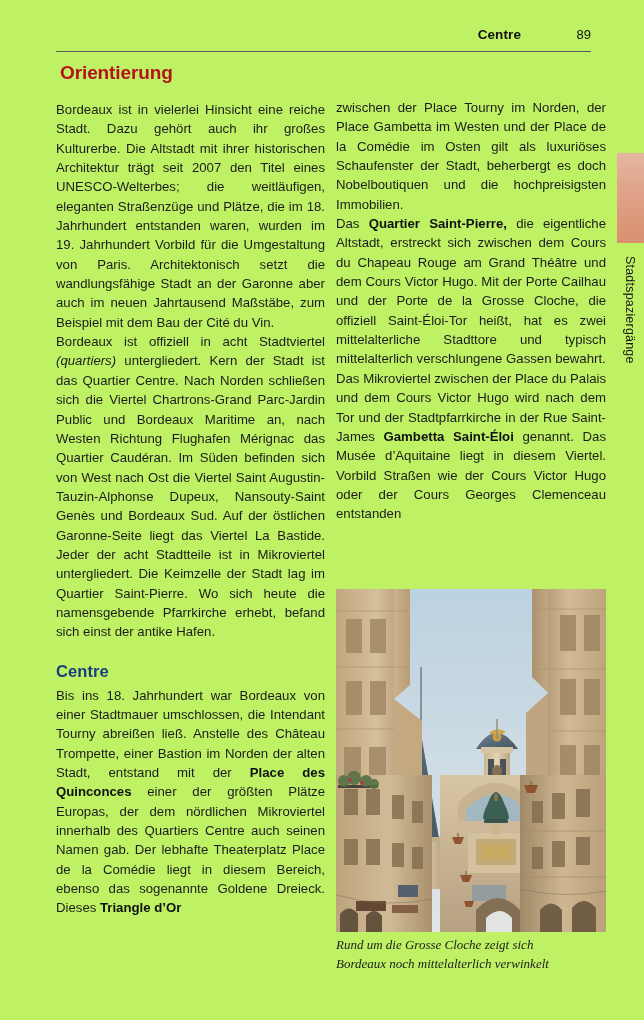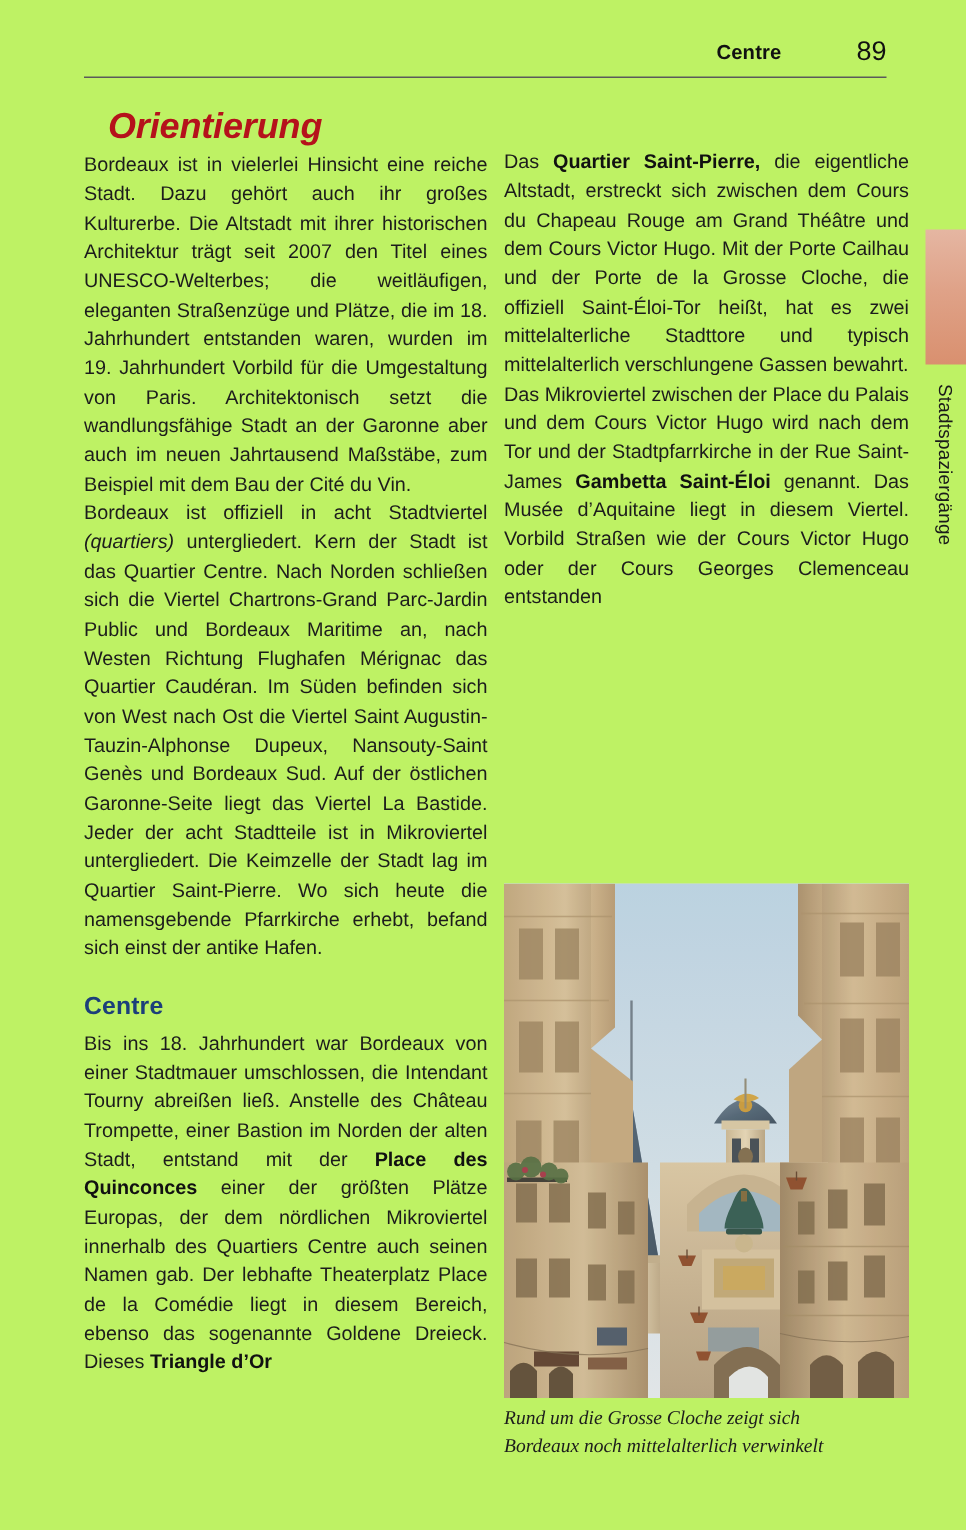--- a/index.html
+++ b/index.html
@@ -41,21 +41,21 @@
     padding-bottom: 2px;
   }
   .runhead-title {
     font-size: 13.5px;
     font-weight: bold;
     color: #111111;
     letter-spacing: 0.1px;
     line-height: 17px;
   }
   .runhead-folio {
-    font-size: 18px;
+    font-size: 13px;
     font-weight: normal;
     color: #111111;
     line-height: 17px;
     margin-left: 44px;
     min-width: 26px;
     text-align: right;
   }
 
   
   .thumbtab {
@@ -79,27 +79,26 @@
     text-orientation: mixed;
     white-space: nowrap;
     line-height: 22px;
   }
 
   
   .sec-title {
     position: absolute;
     left: 56px;
     top: 55px;
-    font-size: 24px;
+    font-size: 19px;
     font-weight: bold;
     color: #b5121b;
     letter-spacing: -0.1px;
     line-height: 28px;
-    margin: 16px;
-    font-style: italic;
+    margin: 4px;
   }
 
   
   .col {
     position: absolute;
     width: 269px;
     font-size: 13.2px;
     line-height: 19.35px;
     text-align: justify;
     text-justify: inter-word;
@@ -174,20 +173,21 @@
   <h1 class="sec-title">Orientierung</h1>
 
   <div class="col col-left">
     <p><span>Bordeaux ist in vielerlei Hinsicht eine reiche Stadt. Dazu gehört auch ihr großes Kulturerbe. Die Altstadt mit ihrer historischen Architektur trägt seit 2007 den Titel eines UNESCO-Welterbes; die weitläufigen, eleganten Straßenzüge und Plätze, die im 18. Jahrhundert entstanden waren, wurden im 19. Jahrhundert Vorbild für die Umgestaltung von Paris. Architektonisch setzt die wandlungsfähige Stadt an der Garonne aber auch im neuen Jahrtausend Maßstäbe, zum Beispiel mit dem Bau der Cité du Vin.</span></p>
     <p><span>Bordeaux ist offiziell in acht Stadtviertel </span><i>(quartiers)</i><span> untergliedert. Kern der Stadt ist das Quartier Centre. Nach Norden schließen sich die Viertel Chartrons-Grand Parc-Jardin Public und Bordeaux Maritime an, nach Westen Richtung Flughafen Mérignac das Quartier Caudéran. Im Süden befinden sich von West nach Ost die Viertel Saint Augustin-Tauzin-Alphonse Dupeux, Nansouty-Saint Genès und Bordeaux Sud. Auf der östlichen Garonne-Seite liegt das Viertel La Bastide. Jeder der acht Stadtteile ist in Mikroviertel untergliedert. Die Keimzelle der Stadt lag im Quartier Saint-Pierre. Wo sich heute die namensgebende Pfarrkirche erhebt, befand sich einst der antike Hafen.</span></p>
     <h2 class="sub-title">Centre</h2>
     <p><span>Bis ins 18. Jahrhundert war Bordeaux von einer Stadtmauer umschlossen, die Intendant Tourny abreißen ließ. Anstelle des Château Trompette, einer Bastion im Norden der alten Stadt, entstand mit der </span><b>Place des Quinconces</b><span> einer der größten Plätze Europas, der dem nördlichen Mikroviertel innerhalb des Quartiers Centre auch seinen Namen gab. Der lebhafte Theaterplatz Place de la Comédie liegt in diesem Bereich, ebenso das sogenannte Goldene Dreieck. Dieses </span><b>Triangle d’Or</b></p>
   </div>
 
   <div class="col col-right">
+    <p><span>zwischen der Place Tourny im Norden, der Place Gambetta im Westen und der Place de la Comédie im Osten gilt als luxuriöses Schaufenster der Stadt, beherbergt es doch Nobelboutiquen und die hochpreisigsten Immobilien.</span></p>
     <p><span>Das </span><b>Quartier Saint-Pierre,</b><span> die eigentliche Altstadt, erstreckt sich zwischen dem Cours du Chapeau Rouge am Grand Théâtre und dem Cours Victor Hugo. Mit der Porte Cailhau und der Porte de la Grosse Cloche, die offiziell Saint-Éloi-Tor heißt, hat es zwei mittelalterliche Stadttore und typisch mittelalterlich verschlungene Gassen bewahrt.</span></p>
     <p><span>Das Mikroviertel zwischen der Place du Palais und dem Cours Victor Hugo wird nach dem Tor und der Stadtpfarrkirche in der Rue Saint-James </span><b>Gambetta Saint-Éloi</b><span> genannt. Das Musée d’Aquitaine liegt in diesem Viertel. Vorbild Straßen wie der Cours Victor Hugo oder der Cours Georges Clemenceau entstanden</span></p>
   </div>
 
   <div class="photo-wrap">
     <div class="photo">
       <svg viewBox="0 0 270 343" xmlns="http://www.w3.org/2000/svg">
         <defs>
           <linearGradient id="sky" x1="0" y1="0" x2="0" y2="1">
             <stop offset="0%" stop-color="#b9d4e8"></stop>

